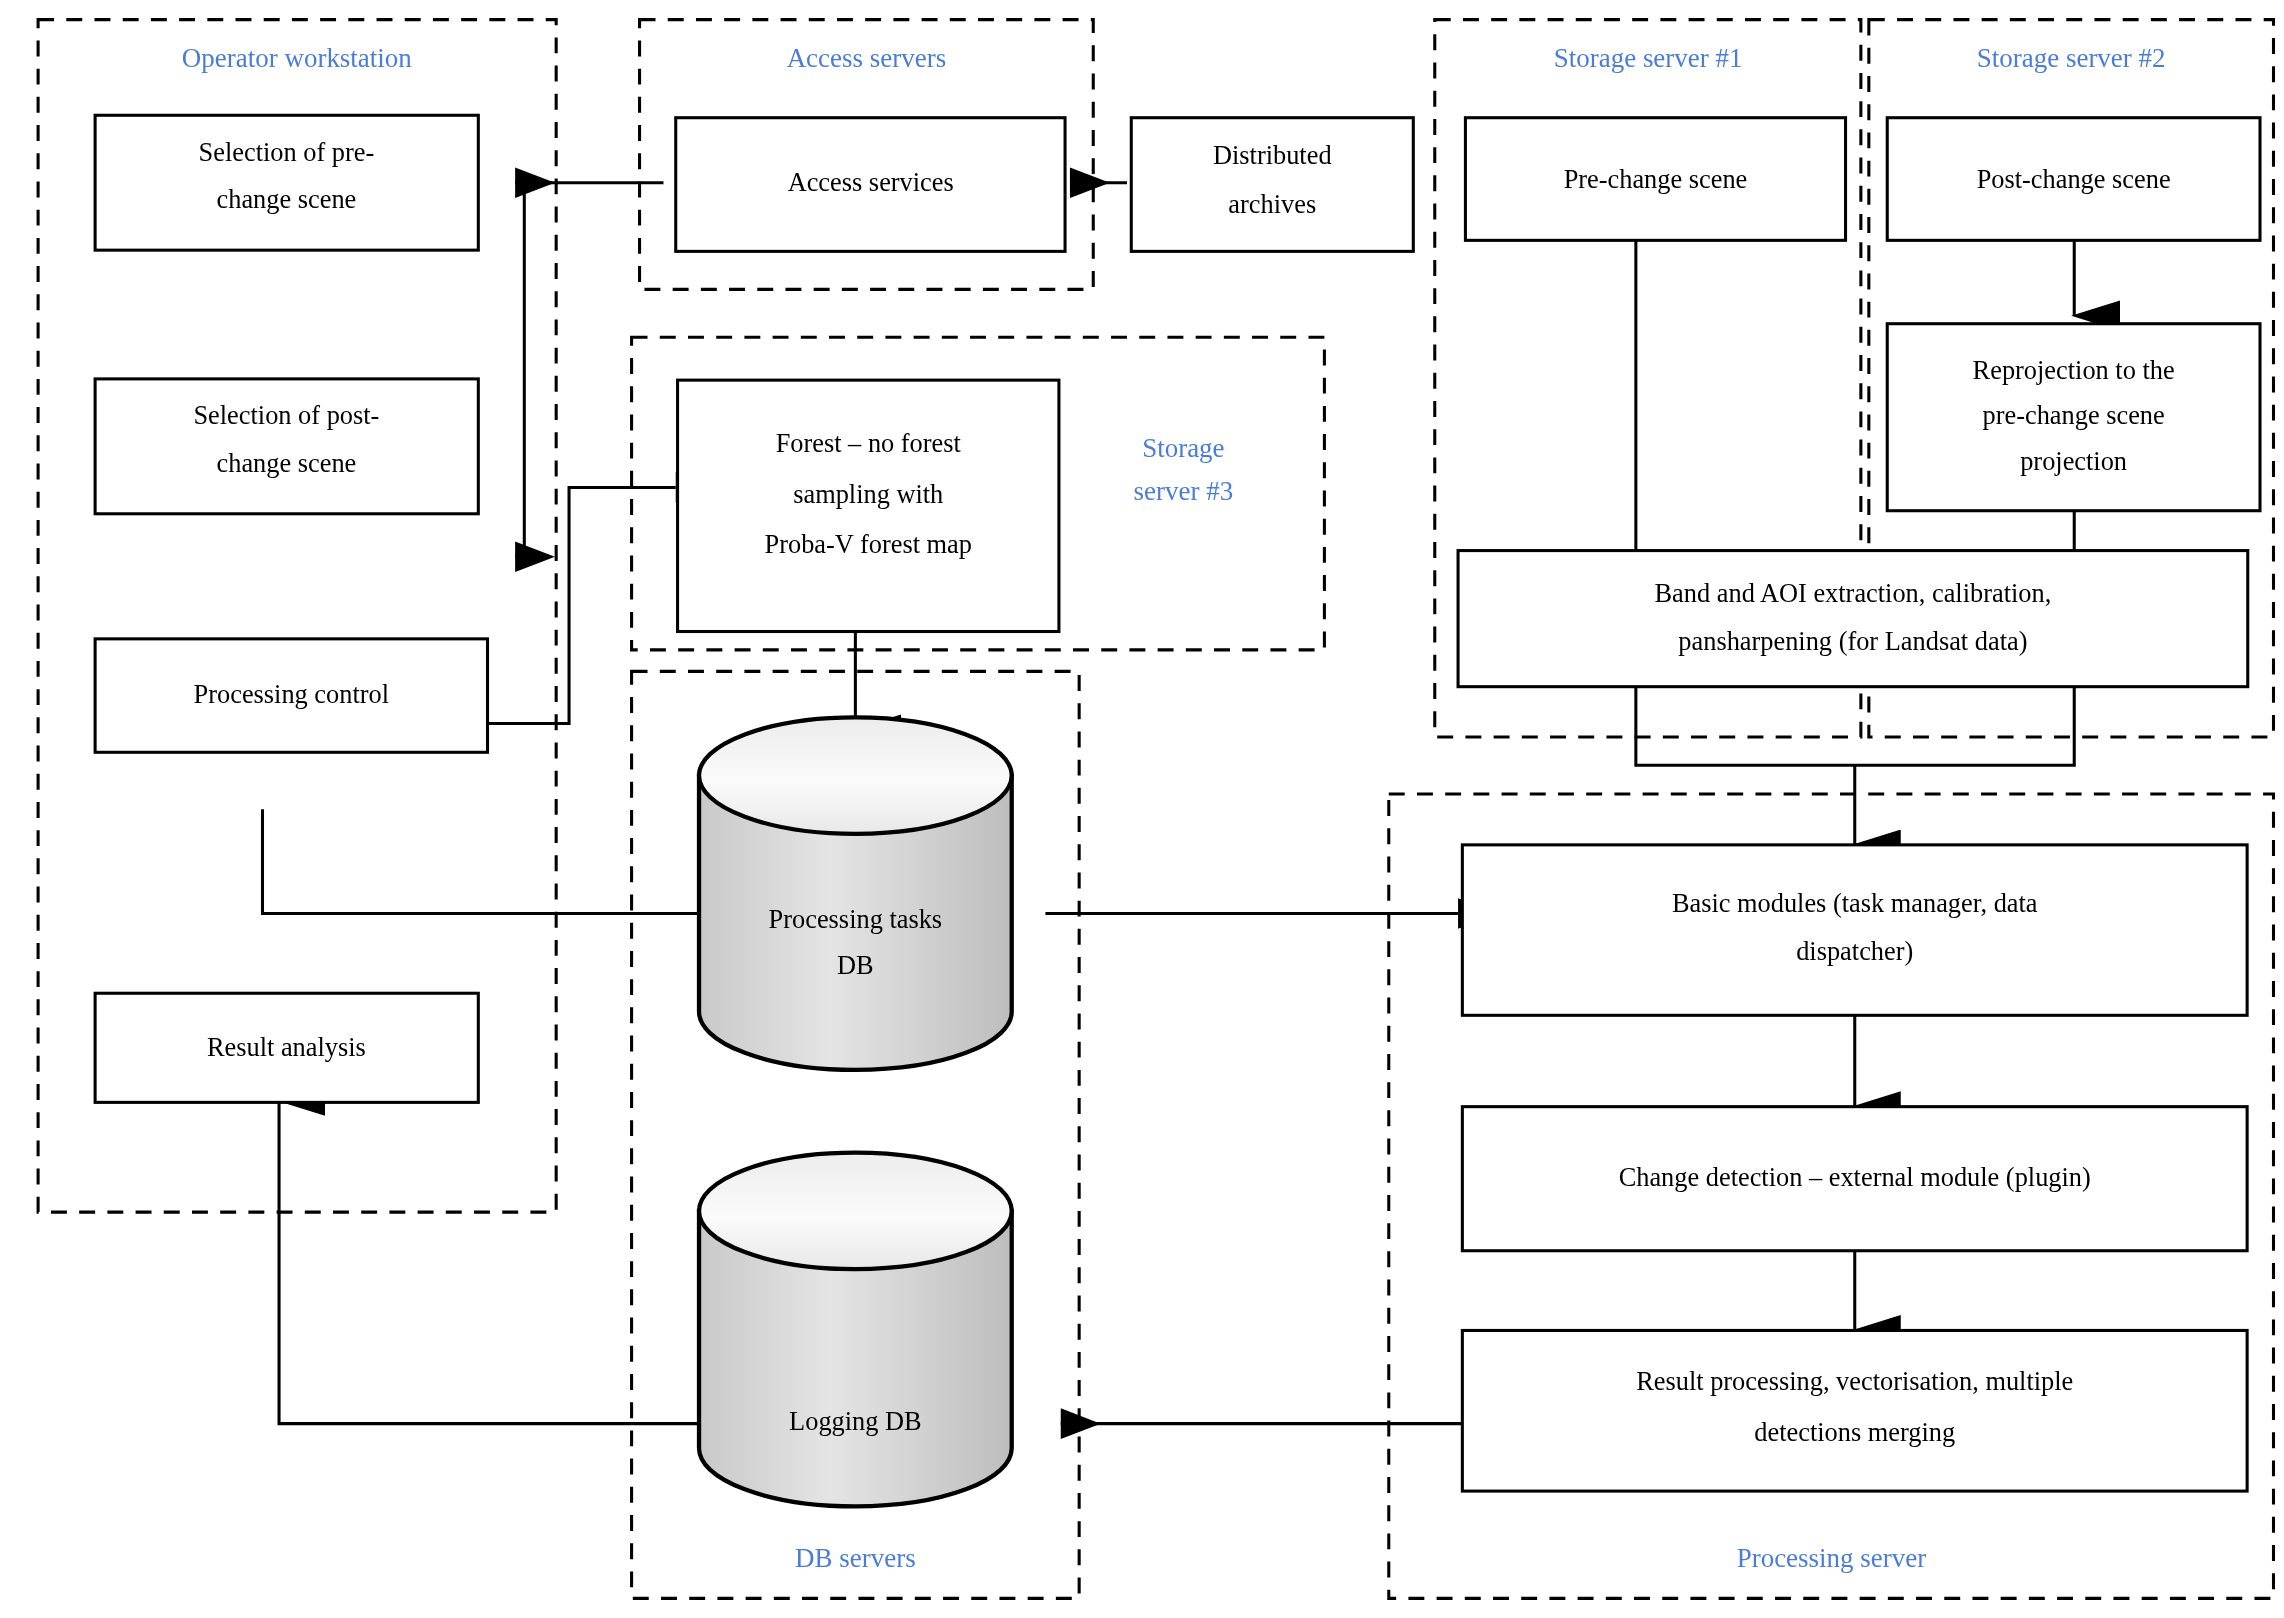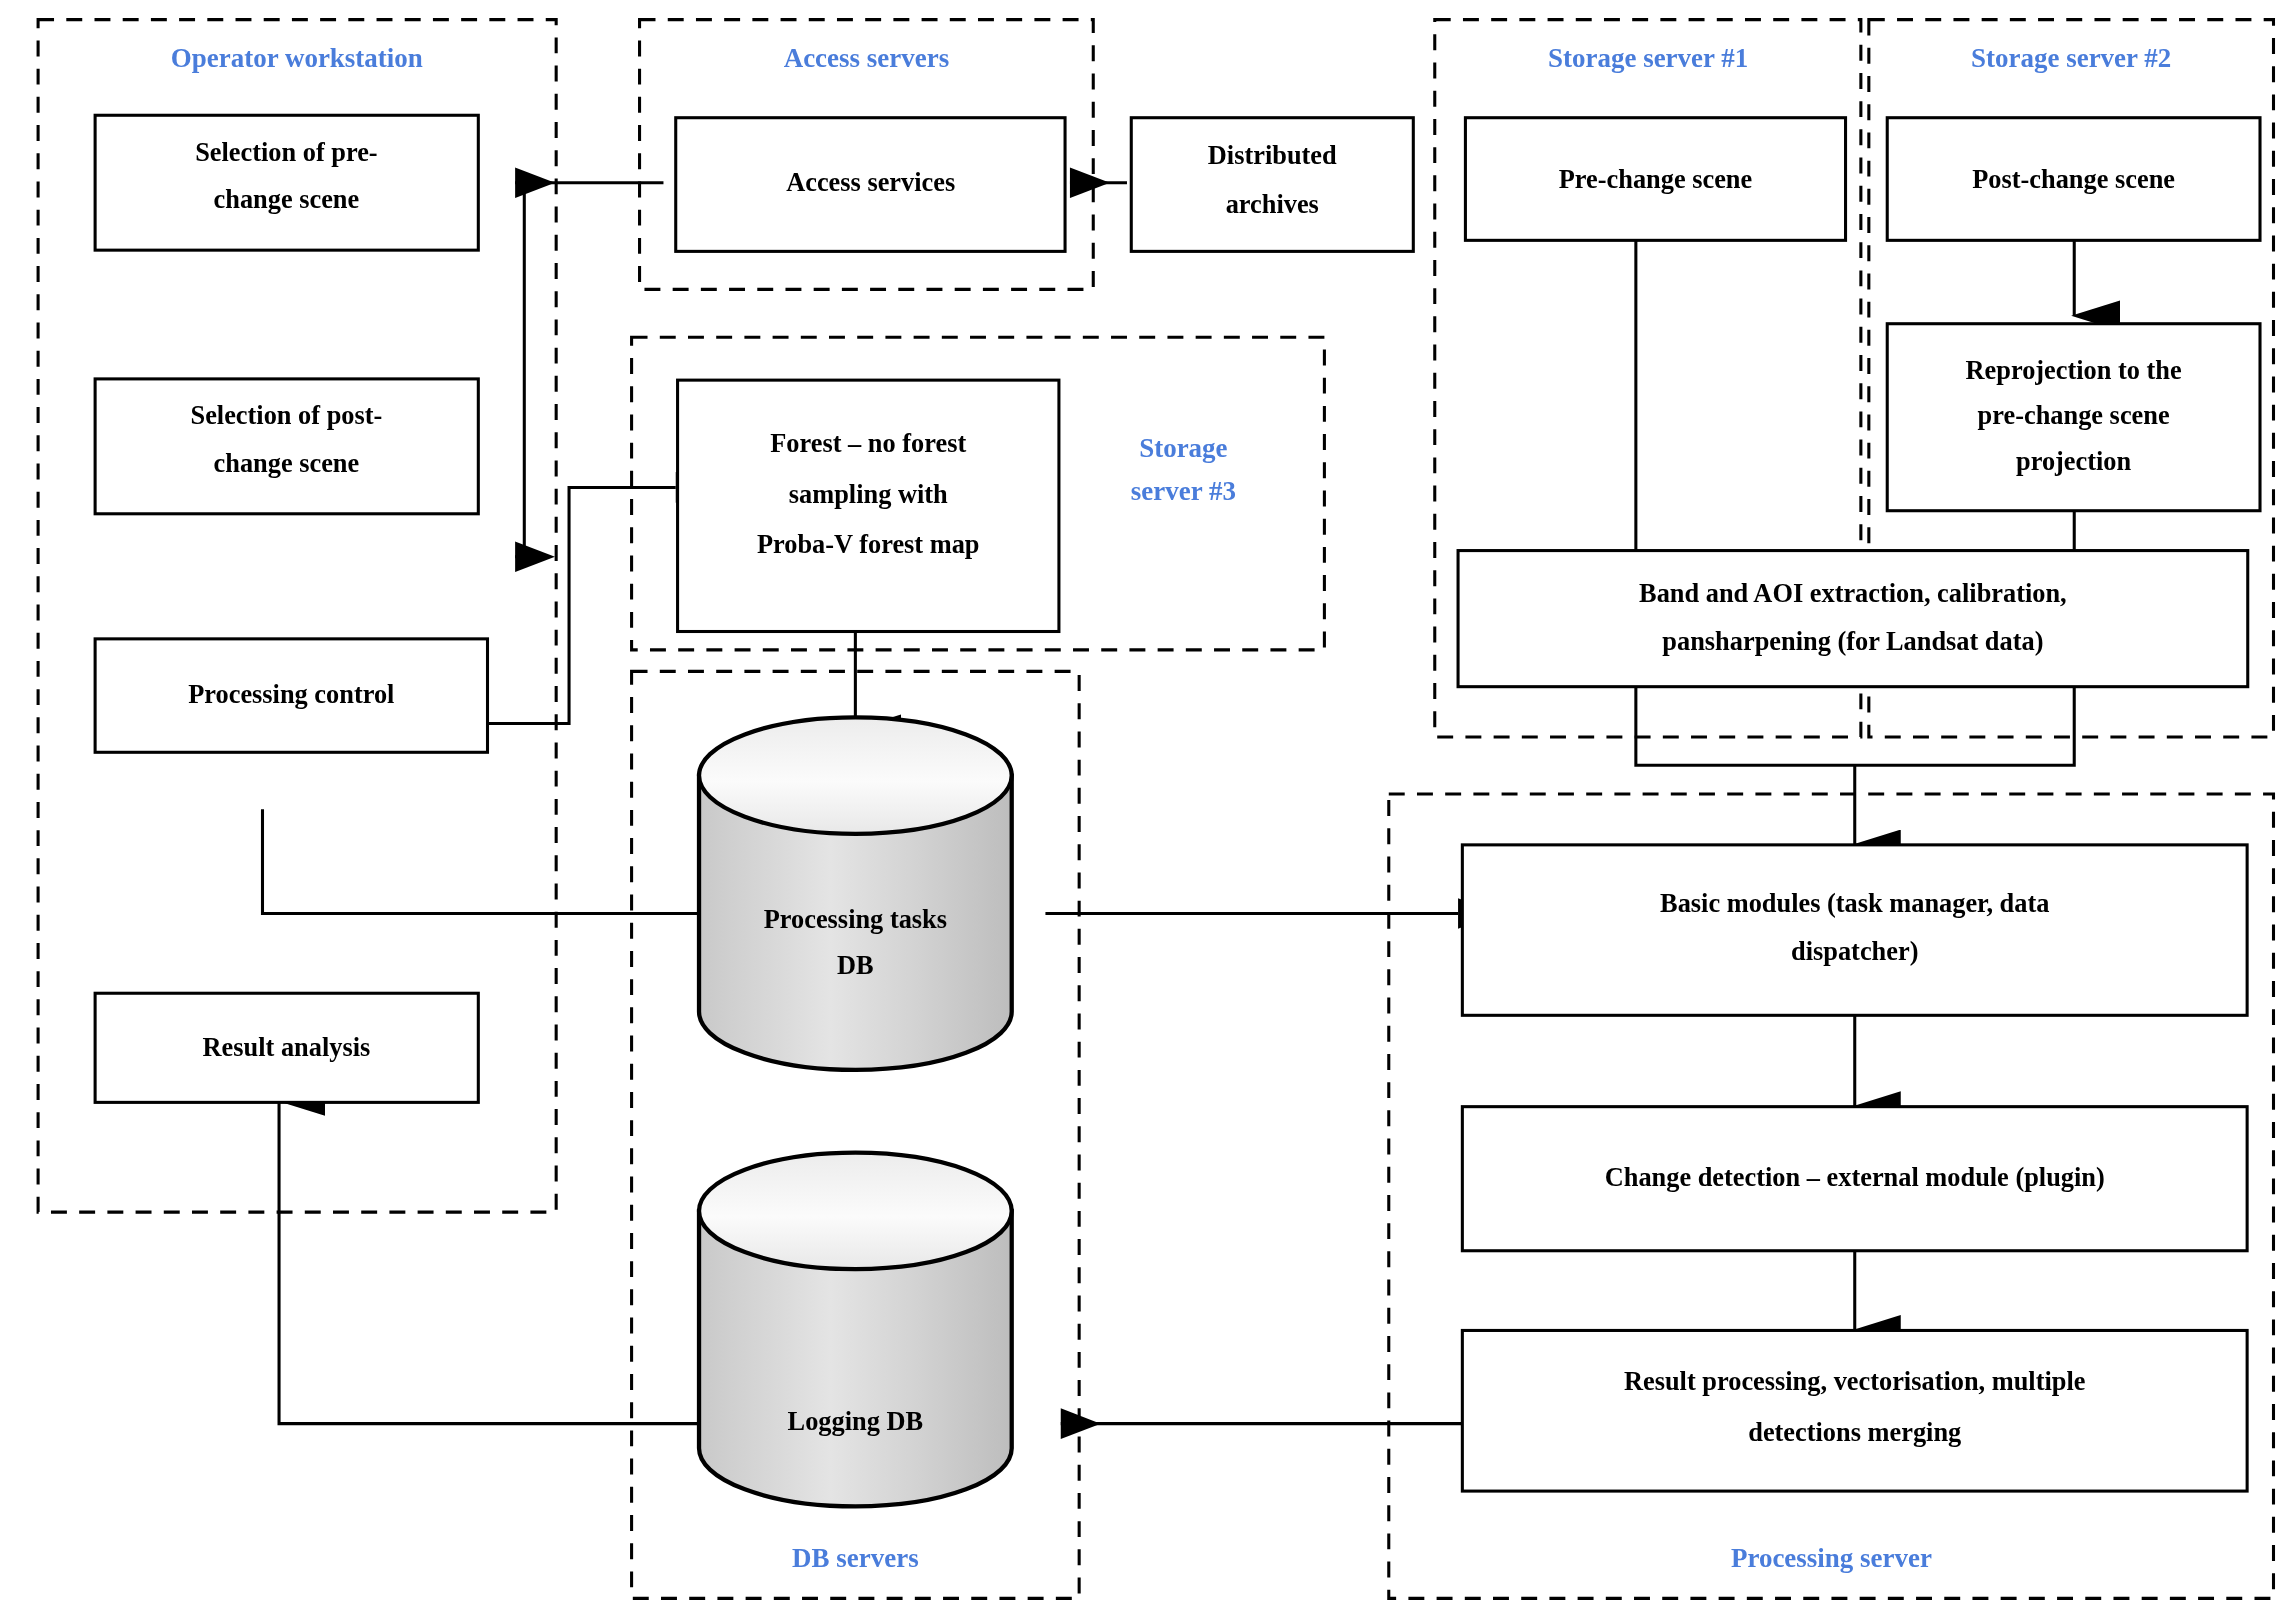--- a/index.html
+++ b/index.html
@@ -6,21 +6,20 @@
     margin: 0;
     padding: 0;
     background: #ffffff;
   }
   #canvas-wrap {
     position: relative;
     width: 2284px;
     height: 1618px;
     background: #ffffff;
     overflow: hidden;
-    font-weight: bold;
   }
   svg#diagram {
     display: block;
     width: 2284px;
     height: 1618px;
     font-family: "Liberation Serif", "DejaVu Serif", serif;
   }
   .grp-label {
     fill: #4a7ddb;
     font-family: "Liberation Serif", "DejaVu Serif", serif;

